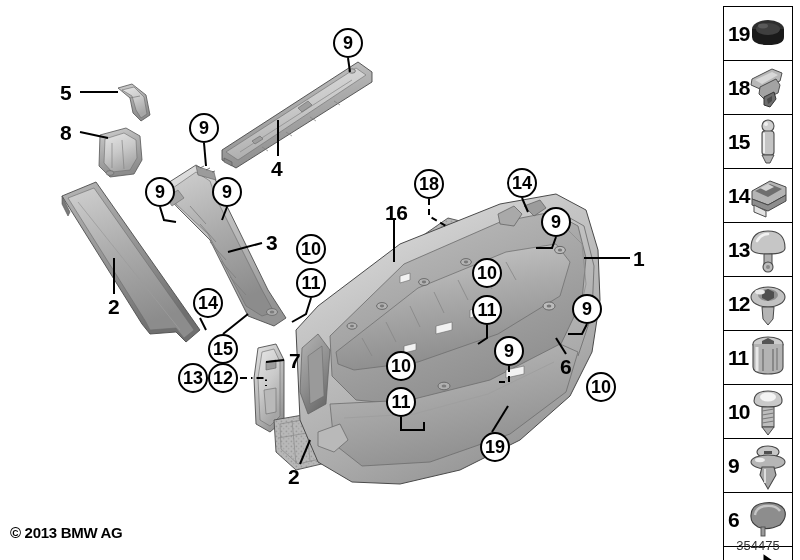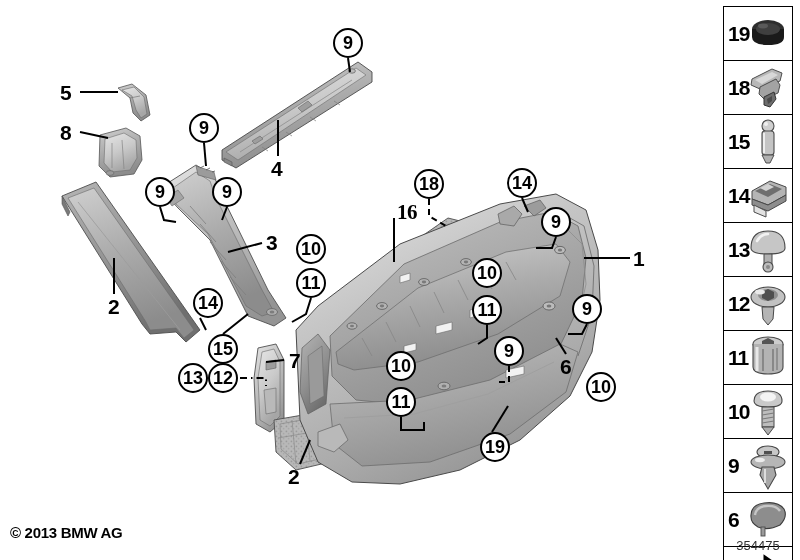--- a/index.html
+++ b/index.html
@@ -344,21 +344,21 @@
     <div class="callout plain" style="left:266px; top:232px;">3</div>
     <div class="callout circled" style="left:296px; top:234px;">10</div>
     <div class="callout circled" style="left:296px; top:268px;">11</div>
     <div class="callout plain" style="left:108px; top:296px;">2</div>
     <div class="callout circled" style="left:193px; top:288px;">14</div>
     <div class="callout circled" style="left:208px; top:334px;">15</div>
     <div class="callout circled" style="left:178px; top:363px;">13</div>
     <div class="callout circled" style="left:208px; top:363px;">12</div>
     <div class="callout plain" style="left:289px; top:350px;">7</div>
     <div class="callout plain" style="left:288px; top:466px;">2</div>
-    <div class="callout plain" style="left:397px; top:202px;font-family:Liberation Serif, serif;">16</div>
+    <div class="callout plain" style="left:385px; top:202px;">16</div>
     <div class="callout circled" style="left:414px; top:169px;">18</div>
     <div class="callout circled" style="left:507px; top:168px;">14</div>
     <div class="callout circled" style="left:541px; top:207px;">9</div>
     <div class="callout plain" style="left:633px; top:248px;">1</div>
     <div class="callout circled" style="left:472px; top:258px;">10</div>
     <div class="callout circled" style="left:472px; top:295px;">11</div>
     <div class="callout circled" style="left:572px; top:294px;">9</div>
     <div class="callout circled" style="left:386px; top:351px;">10</div>
     <div class="callout circled" style="left:386px; top:387px;">11</div>
     <div class="callout circled" style="left:494px; top:336px;">9</div>

